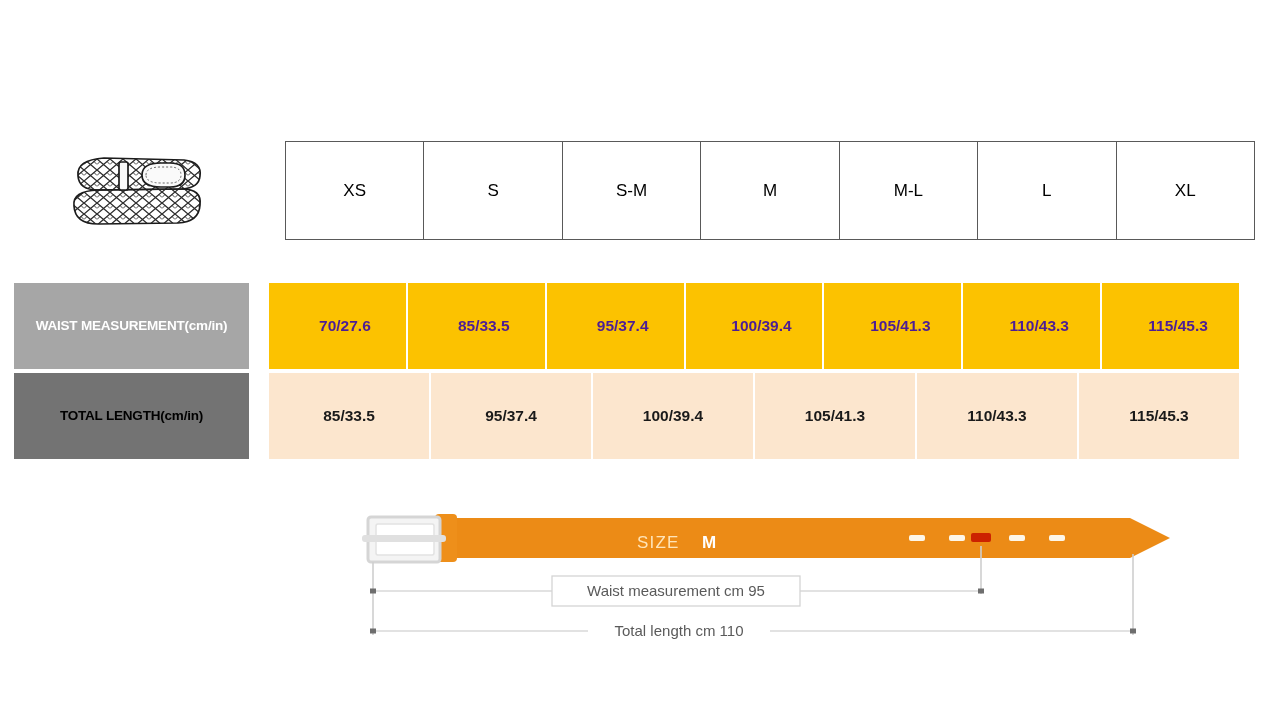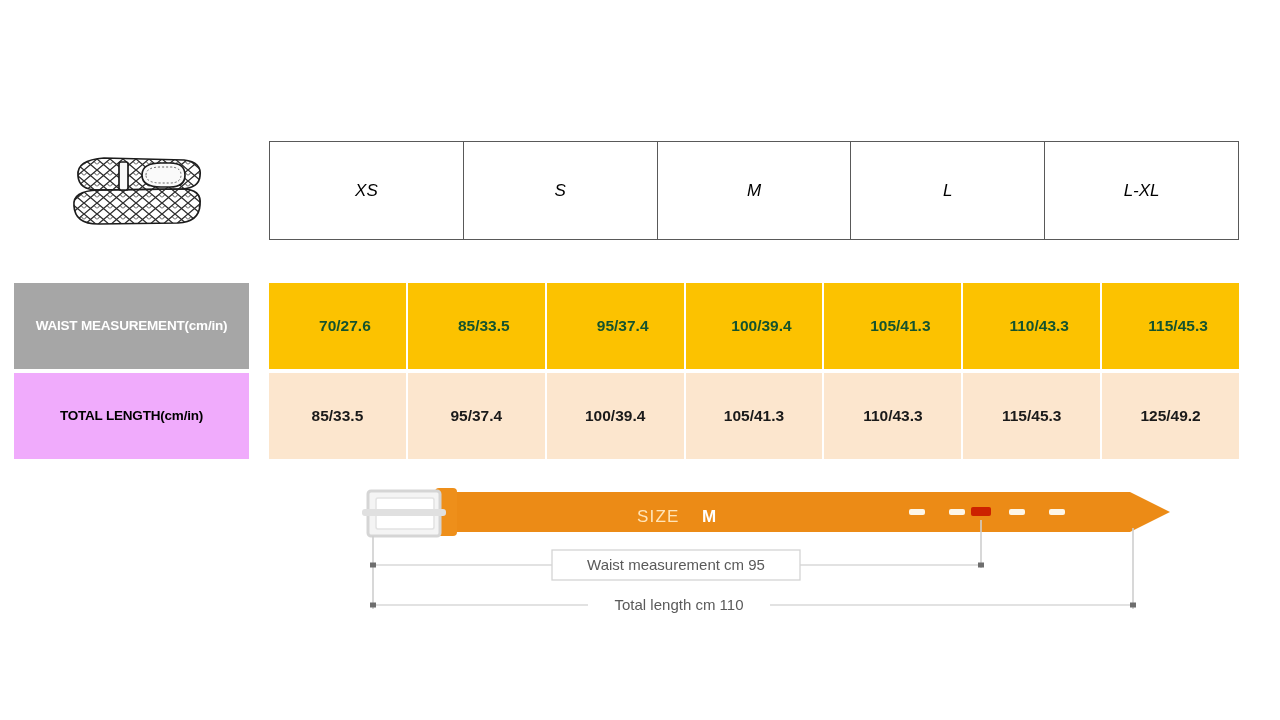--- a/index.html
+++ b/index.html
@@ -20,28 +20,27 @@
     position: absolute;
     left: 58px;
     top: 148px;
     width: 150px;
     height: 92px;
   }
 
   
   #size-header-table {
     position: absolute;
-    left: 269px;
+    left: 285px;
     top: 141px;
     width: 970px;
     height: 99px;
     display: flex;
     border: 1.5px solid #595959;
     box-sizing: border-box;
-    font-style: italic;
   }
   #size-header-table .hcell {
     flex: 1 1 0;
     border-right: 1.5px solid #595959;
     display: flex;
     align-items: center;
     justify-content: center;
     font-size: 17px;
     color: #000000;
     box-sizing: border-box;
@@ -67,47 +66,47 @@
     flex-direction: row;
     align-items: center;
     justify-content: center;
     text-align: center;
     font-size: 13.5px;
     font-weight: bold;
     line-height: 1.55;
     letter-spacing: -0.2px;
   }
   #row-waist .row-label { background: #a6a6a6; color: #ffffff; }
-  #row-length .row-label { background: #f0abfc; color: #000000; }
+  #row-length .row-label { background: #737373; color: #000000; }
 
   .row-cells {
     margin-left: 20px;
     width: 970px;
     height: 86px;
     display: flex;
   }
   .row-cells .dcell {
     flex: 1 1 0;
     display: flex;
     align-items: center;
     justify-content: center;
     font-size: 15.5px;
     font-weight: bold;
     box-sizing: border-box;
     border-right: 2px solid #ffffff;
   }
   .row-cells .dcell:last-child { border-right: none; }
-  #row-waist .dcell { background: #fcc200; color: #14532d; padding-left: 15px; }
+  #row-waist .dcell { background: #fcc200; color: #4c1d95; padding-left: 15px; }
   #row-length .dcell { background: #fce6ce; color: #1a1a1a; }
 
   
   #belt-diagram {
     position: absolute;
     left: 340px;
-    top: 476px;
+    top: 502px;
     width: 830px;
     height: 150px;
   }
   #belt-diagram svg { display: block; }
 
   .belt-size-label {
     font-family: "Liberation Sans", sans-serif;
     font-size: 17px;
     fill: #ffffff;
     letter-spacing: 1.2px;
@@ -144,23 +143,25 @@
     <rect x="61" y="14" width="9" height="28" rx="2" fill="#fafafa" stroke="#1c1c1c" stroke-width="1.7"></rect>
 
     <path d="M84 27 Q84 15 103 15 L112 15 Q127 15 127 27 Q127 39 112 39 L103 39 Q84 39 84 27 Z" fill="#fafafa" stroke="#1c1c1c" stroke-width="1.7"></path>
     <path d="M88 27 Q88 19 103 19 L112 19 Q123 19 123 27 Q123 35 112 35 L103 35 Q88 35 88 27 Z" fill="none" stroke="#555" stroke-width="0.9" stroke-dasharray="2 2"></path>
   </svg>
 </div>
 
 <div id="size-header-table">
   <div class="hcell">XS</div>
   <div class="hcell">S</div>
+  <div class="hcell">S-M</div>
   <div class="hcell">M</div>
+  <div class="hcell">M-L</div>
   <div class="hcell">L</div>
-  <div class="hcell">L-XL</div>
+  <div class="hcell">XL</div>
 </div>
 
 <div class="meas-row" id="row-waist">
   <div class="row-label">
     <span>WAIST MEASUREMENT</span>
     <span>(cm/in)</span>
   </div>
   <div class="row-cells">
     <div class="dcell">70/27.6</div>
     <div class="dcell">85/33.5</div>
@@ -177,21 +178,20 @@
     <span>TOTAL LENGTH</span>
     <span>(cm/in)</span>
   </div>
   <div class="row-cells">
     <div class="dcell">85/33.5</div>
     <div class="dcell">95/37.4</div>
     <div class="dcell">100/39.4</div>
     <div class="dcell">105/41.3</div>
     <div class="dcell">110/43.3</div>
     <div class="dcell">115/45.3</div>
-    <div class="dcell">125/49.2</div>
   </div>
 </div>
 
 <div id="belt-diagram">
   <svg viewBox="0 0 830 150" width="830" height="150" aria-hidden="true">
 
     <path d="M95 16 L790 16 L830 36 L790 56 L95 56 Z" fill="#ec8b16"></path>
 
     <rect x="95" y="12" width="22" height="48" rx="4" fill="#ee8f1a"></rect>
 

